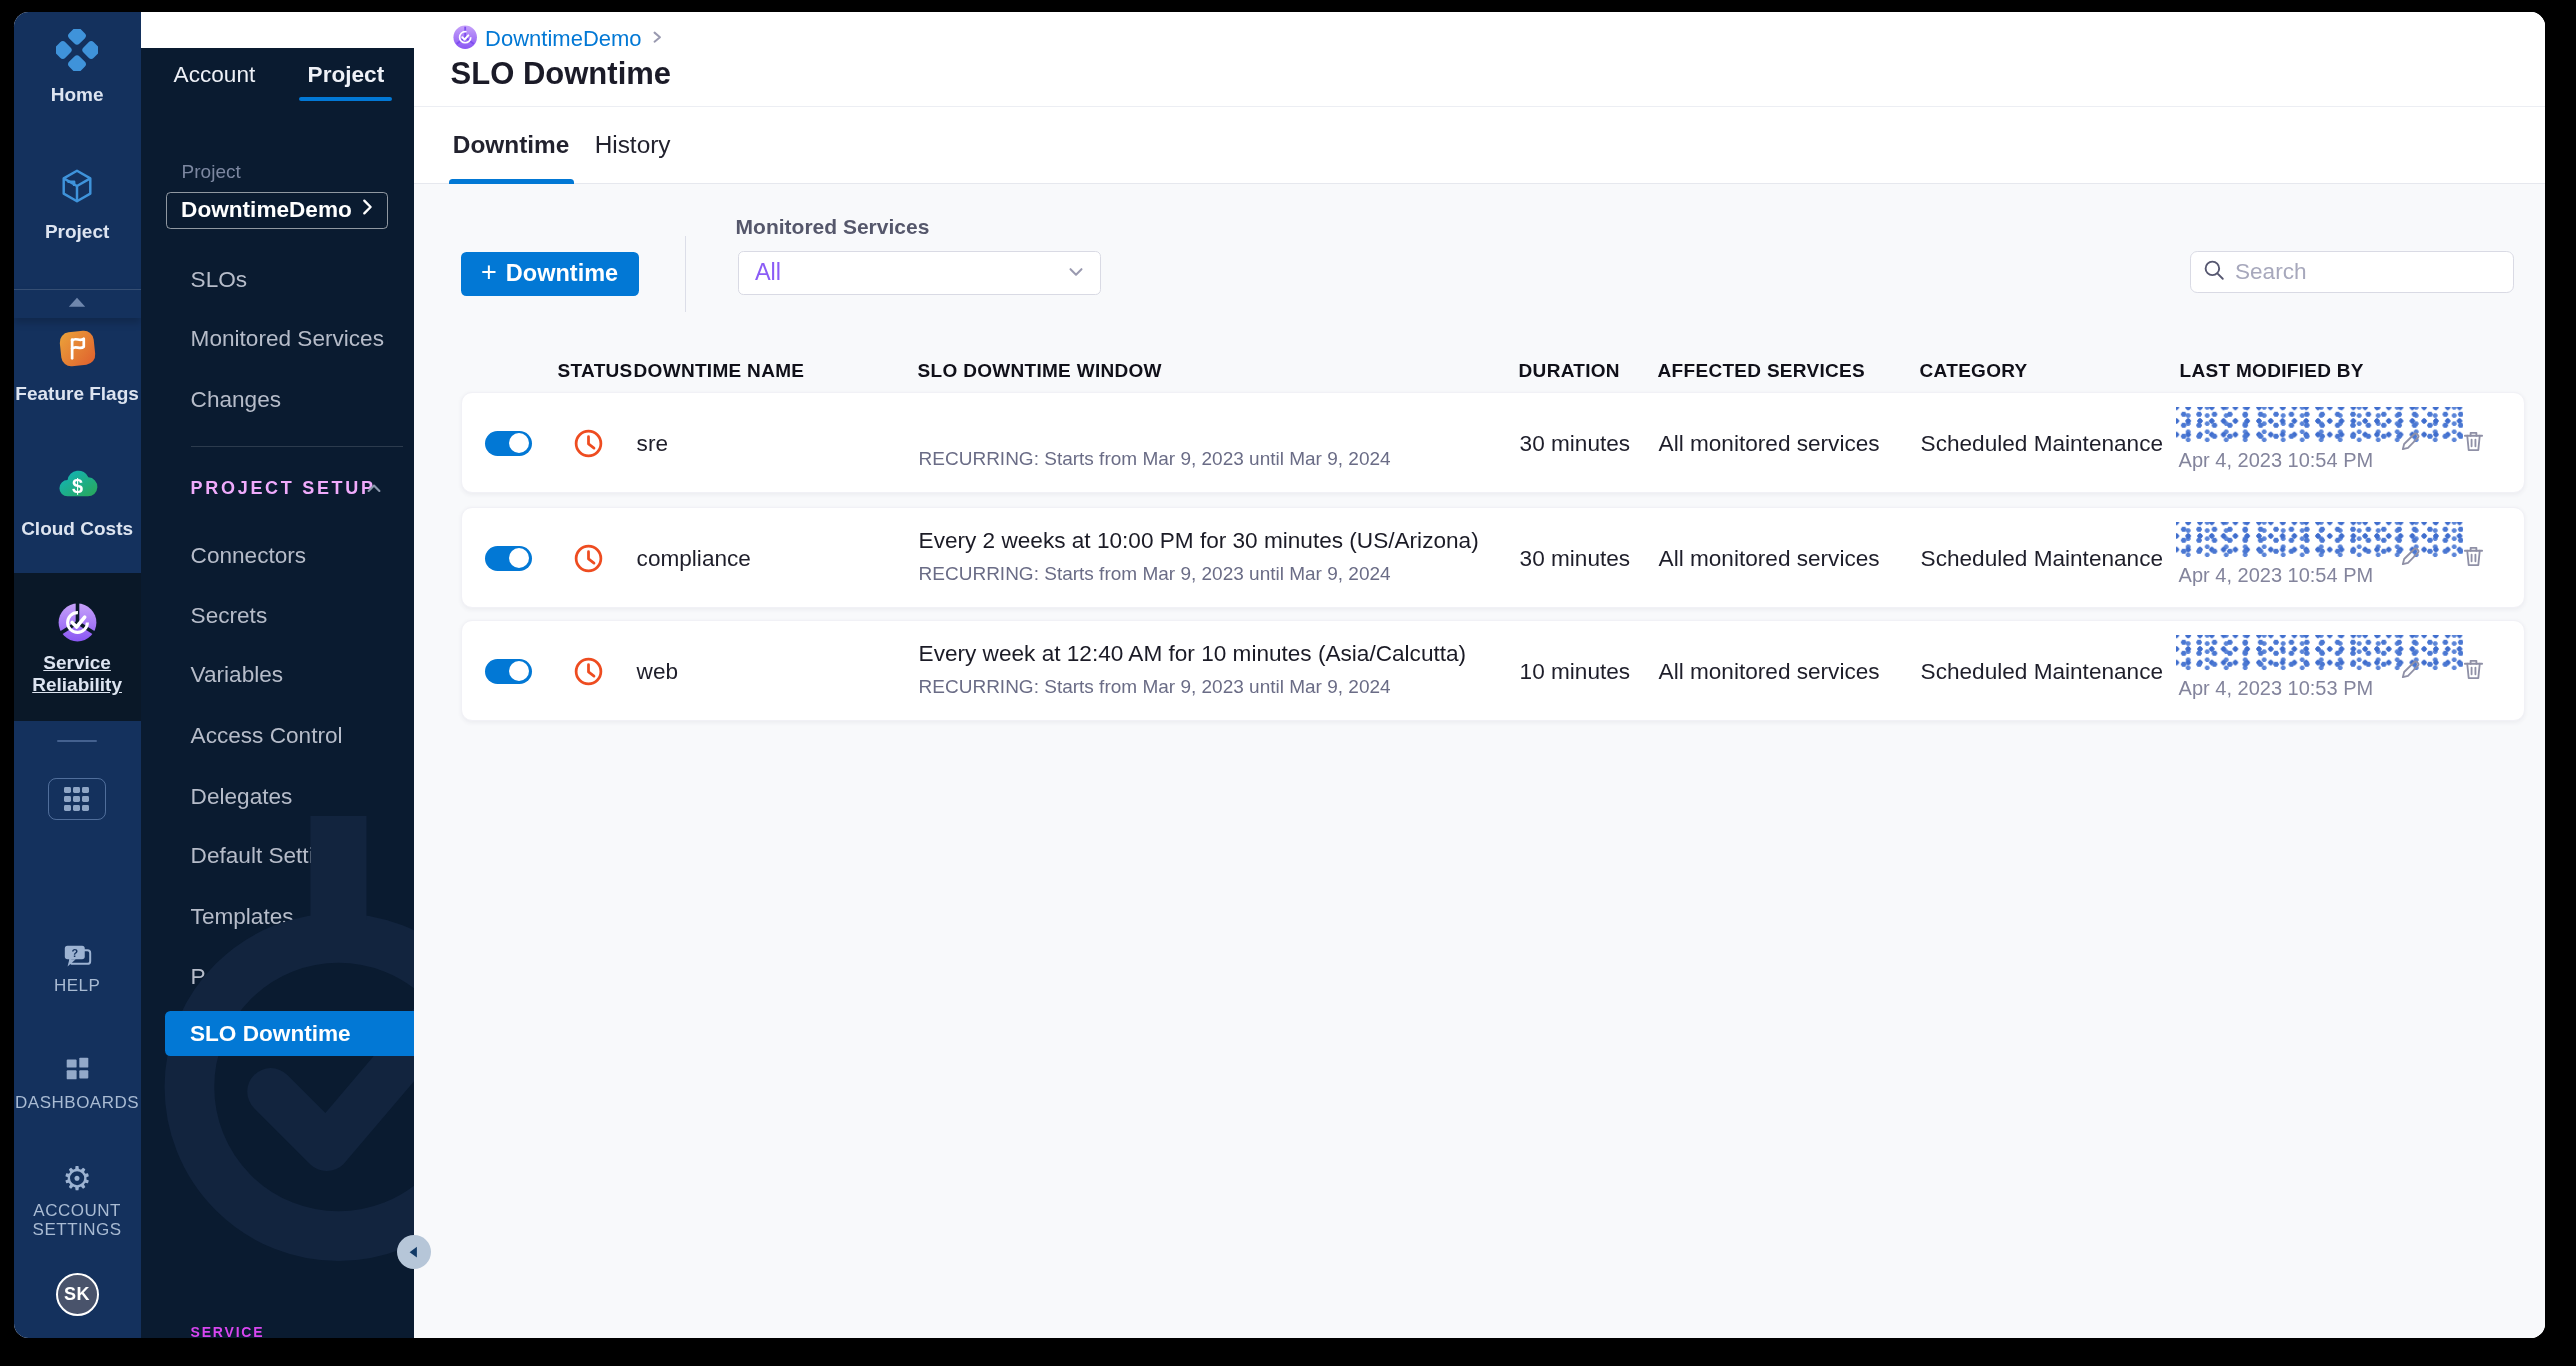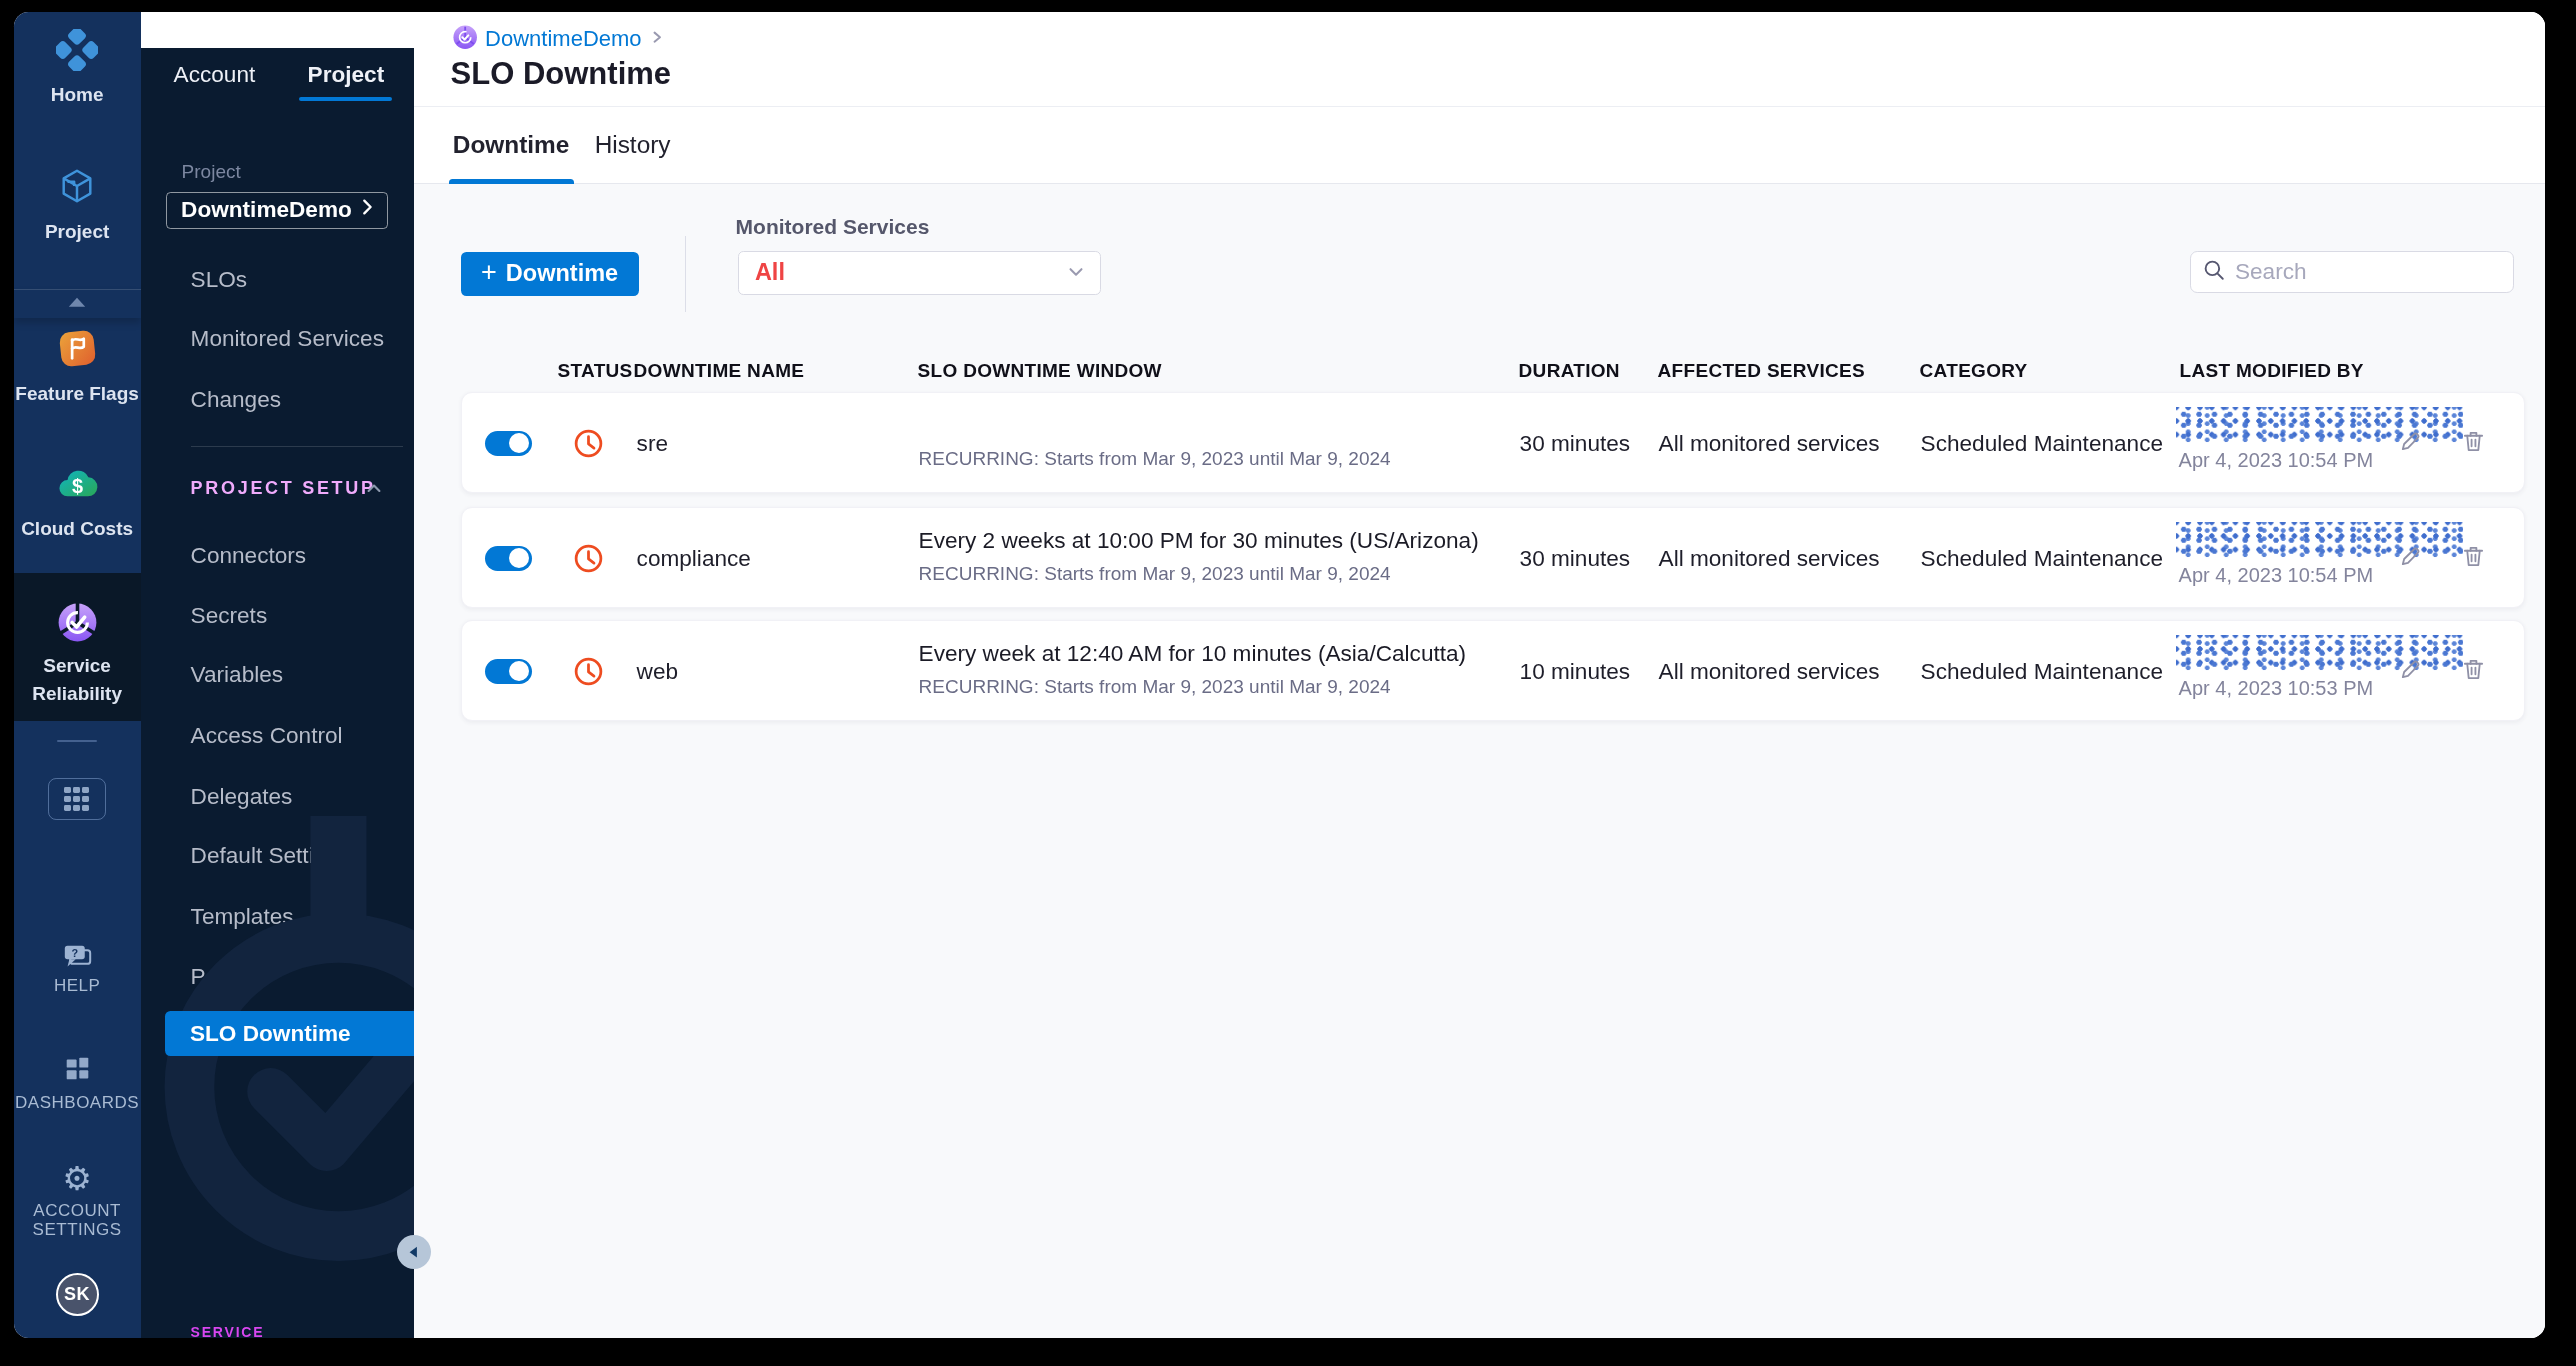--- a/index.html
+++ b/index.html
@@ -7,21 +7,21 @@
   body { font-family:"Liberation Sans","DejaVu Sans",sans-serif; }
   .stage { position:relative; width:2576px; height:1367px; background:#000; overflow:hidden; }
   .abs { position:absolute; }
   .app { position:absolute; left:13.6px; top:11.8px; width:2531px; height:1326px; background:#fff; border-radius:14.5px; overflow:hidden; }
 
   
   .modnav { position:absolute; left:0; top:0; width:127px; height:100%; background:#14315d; }
   .modnav .sec-dark { position:absolute; left:0; top:561px; width:100%; height:148px; background:#0a1828; }
   .mod-item { position:absolute; width:127px; text-align:center; }
   .mod-label { display:block; font-size:19px; font-weight:700; color:#dde4f0; }
-  .mod-label-2l { line-height:28px; }
+  .mod-label-2l { line-height:22px;text-decoration:underline; }
   .mod-caps { display:block; font-size:17px; font-weight:500; letter-spacing:0.5px; color:#a9bbd3; line-height:19px; }
   .collapse-strip { position:absolute; left:0; top:277px; width:127px; height:29px; border-top:0.9px solid rgba(255,255,255,.14); box-shadow:0 5.4px 7.2px rgba(0,0,0,.18); display:flex; align-items:center; justify-content:center; }
   .mini-divider { position:absolute; left:43px; top:728px; width:40px; height:2.7px; background:#44618f; border-radius:1.8px; }
   .grid-btn { position:absolute; left:34px; top:766px; width:58px; height:42px; border:1.4px solid rgba(130,160,205,.55); border-radius:8.1px; display:flex; align-items:center; justify-content:center; }
   .grid-dots { display:grid; grid-template-columns:repeat(3,6.3px); grid-template-rows:repeat(3,6.3px); gap:2.7px; }
   .grid-dots i { background:#8ea5c5; border-radius:1.4px; }
   .avatar { position:absolute; left:42px; top:1261px; width:43px; height:43px; border-radius:50%; background:#49536b; border:2.7px solid #fff; color:#fff; font-size:18px; font-weight:700; display:flex; align-items:center; justify-content:center; letter-spacing:0.5px; }
   .gear-glyph { font-size:33px; color:#9db3d2; line-height:33px; }
 
   
@@ -51,21 +51,21 @@
   .tab { position:absolute; top:0; height:77px; display:flex; align-items:center; justify-content:center; font-size:24.4px; color:#22222e; }
   .tab.active { font-weight:700; }
   .tab.active::after { content:""; position:absolute; left:0; right:0; bottom:-0.9px; height:5.4px; background:#0278d5; border-radius:3.6px 3.6px 0 0; }
   .content { position:absolute; left:0; top:172px; right:0; bottom:0; background:#f8f9fb; }
 
   .add-btn { position:absolute; left:47px; top:68px; width:178px; height:44px; background:#0278d5; border:none; border-radius:5.4px; color:#fff; font-size:23.5px; font-weight:600; font-family:inherit; display:flex; align-items:center; justify-content:center; gap:9px; cursor:pointer; }
   .add-btn .plus { font-size:27px; font-weight:500; margin-top:-2.7px; }
   .v-divider { position:absolute; left:271px; top:52px; width:1.8px; height:76px; background:#dcdee8; }
   .filter-label { position:absolute; left:322px; top:31px; font-size:21px; font-weight:600; color:#55576b; }
   .dropdown { position:absolute; left:324px; top:67px; width:363px; height:44px; background:#fff; border:0.9px solid #d9dae4; border-radius:5.4px; display:flex; align-items:center; justify-content:space-between; padding:0 12.7px 0 16.3px; }
-  .dropdown .val { font-size:23.5px; font-weight:700; color:#ef4444; }
+  .dropdown .val { font-size:23.5px; font-weight:400; color:#8b5cf6; }
   .search-box { position:absolute; left:1776px; top:67px; width:324px; height:42px; background:#fff; border:0.9px solid #d9dae4; border-radius:7.2px; display:flex; align-items:center; padding:0 11px; gap:9px; }
   .search-input { flex:1; border:none; outline:none; background:transparent; font-family:inherit; font-size:22.6px; color:#3a3b4d; }
   .search-input::placeholder { color:#a7a8bc; }
 
   .thead { position:absolute; left:47px; top:176px; width:2064px; height:23.5px; }
   .th { position:absolute; top:0; font-size:19px; font-weight:700; color:#101019; letter-spacing:0.3px; white-space:nowrap; }
   .th-0{left:97px} .th-1{left:173px} .th-2{left:457px} .th-3{left:1058px} .th-4{left:1197px} .th-5{left:1459px} .th-6{left:1719px}
 
   .row-card { position:absolute; left:47px; width:2064px; height:101px; background:#fff; border:0.9px solid #f1f1f6; border-radius:11px; box-shadow:0 1.8px 4.5px rgba(50,50,90,.06); }
   .row-0{top:208px} .row-1{top:323px} .row-2{top:436px}

